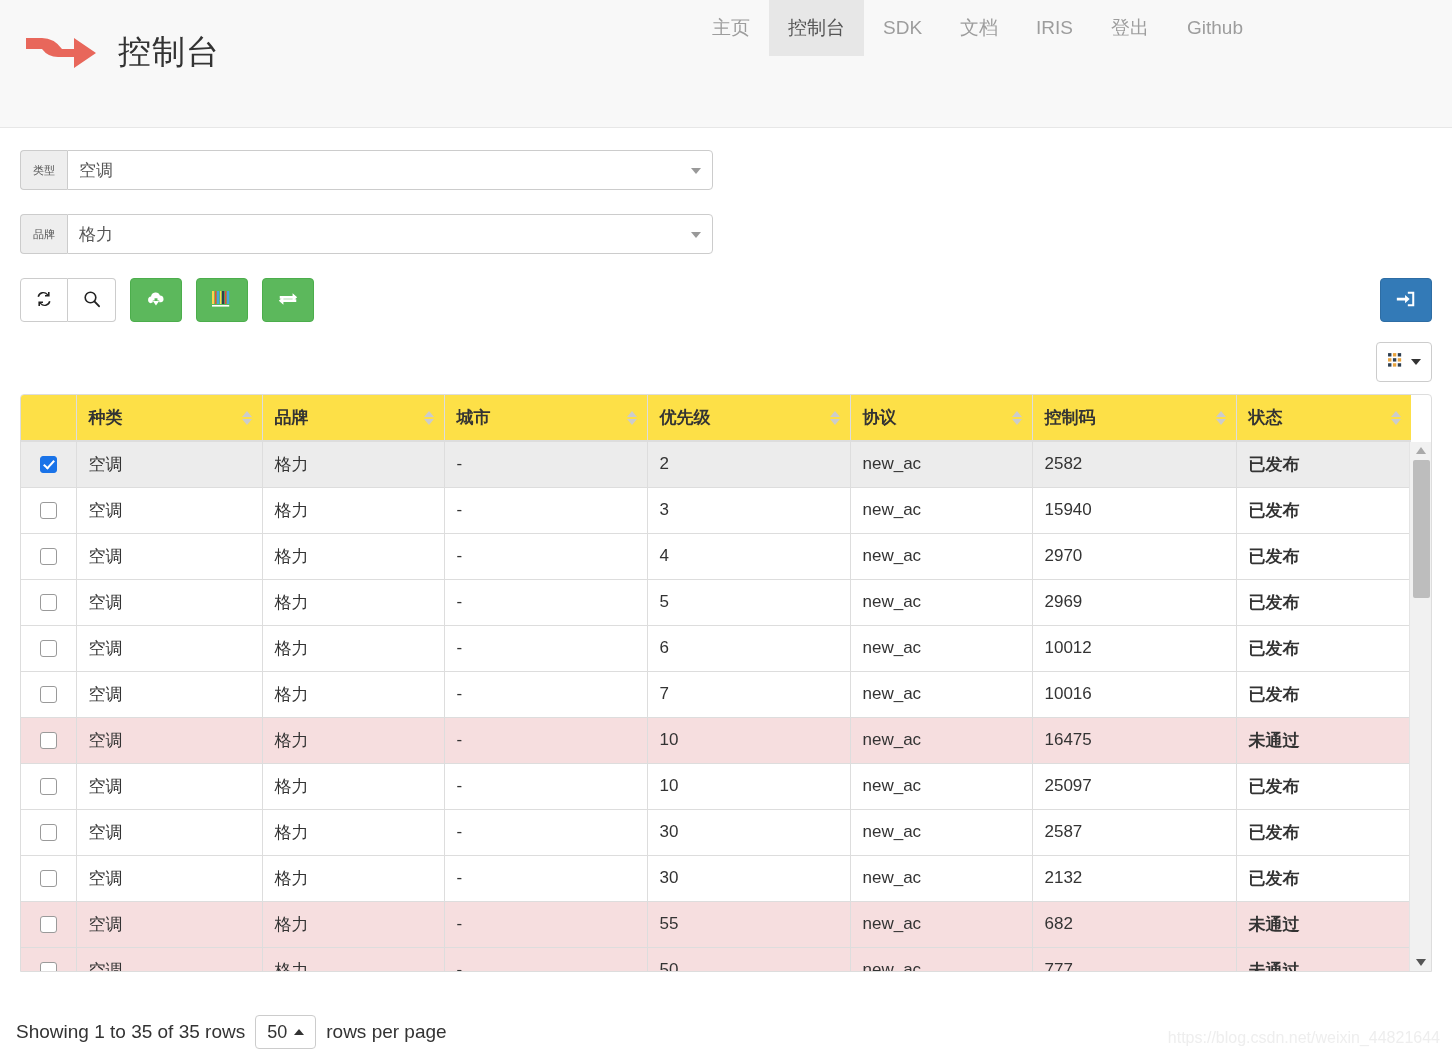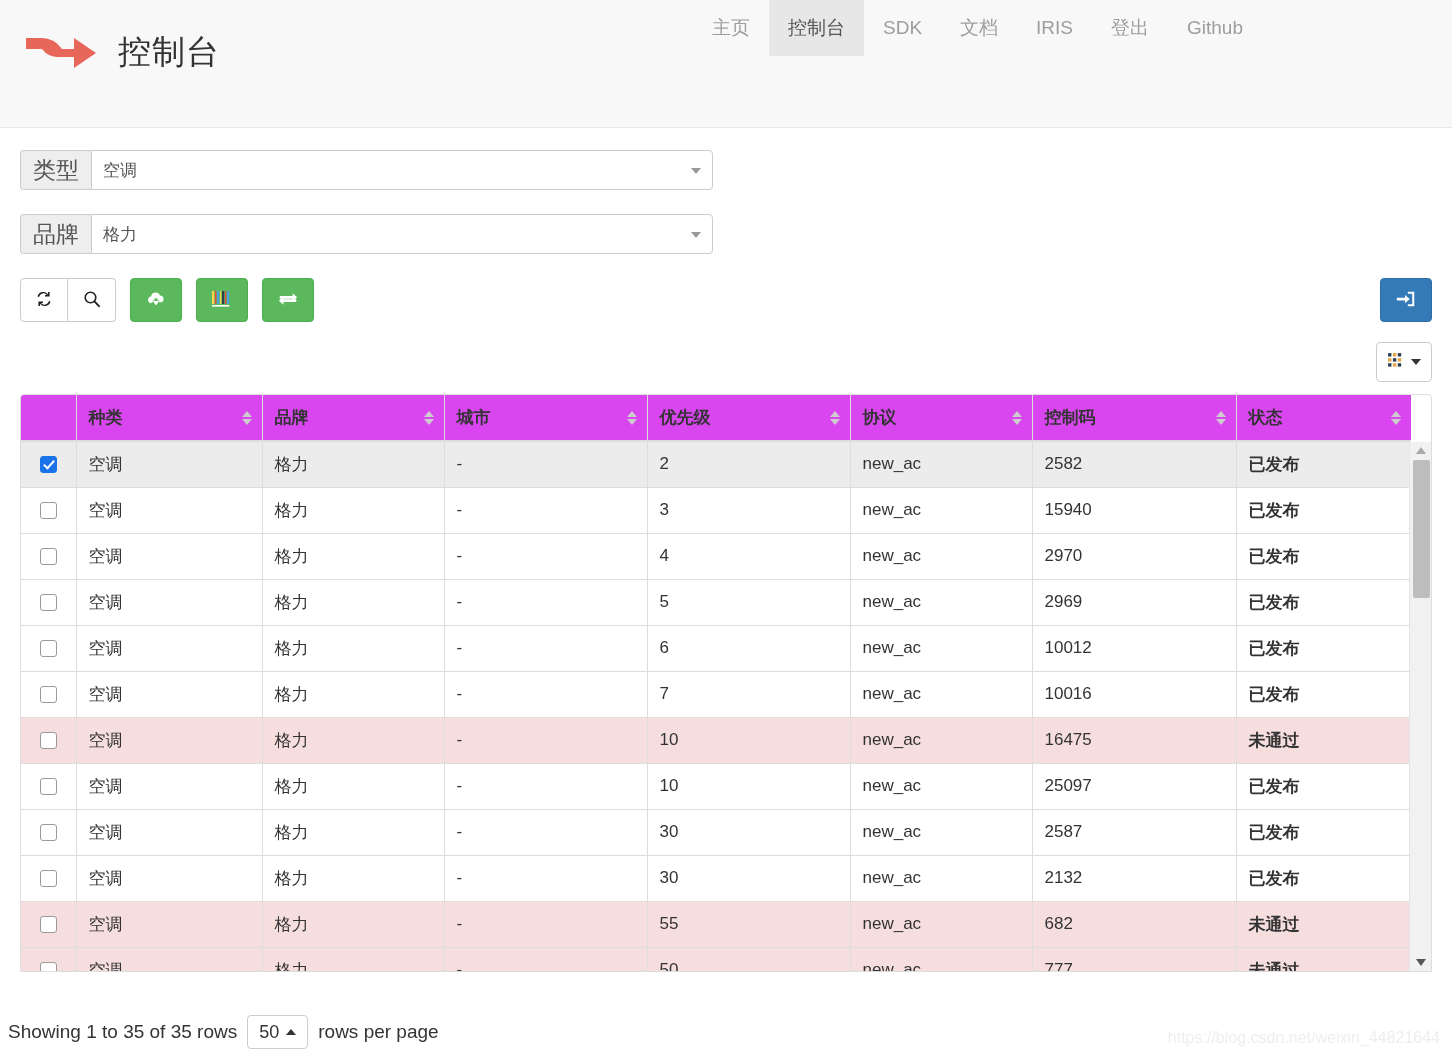--- a/index.html
+++ b/index.html
@@ -56,21 +56,21 @@
     margin-bottom: 24px;
     height: 40px;
   }
   .input-addon {
     display: flex; align-items: center; justify-content: center;
     background: #eeeeee;
     border: 1px solid #ccc;
     border-right: none;
     border-radius: 4px 0 0 4px;
     padding: 0 12px;
-    font-size: 23px;
+    font-size: 11px;
     color: #555;
     white-space: nowrap;
   }
   .select-wrap {
     position: relative;
     flex: 1;
   }
   .select-box {
     width: 100%; height: 40px;
     border: 1px solid #ccc;
@@ -171,21 +171,21 @@
   table { border-collapse: collapse; width: 1390px; table-layout: fixed; }
   thead th {
     height: 46px;
     font-size: 17px;
     font-weight: bold;
     color: #333;
     text-align: left;
     padding: 0 12px;
     border-bottom: 2px solid #ddd;
     border-right: 1px solid #ddd;
-    background: #d946ef;
+    background: #fde047;
     position: relative;
     vertical-align: middle;
     cursor: pointer;
   }
   thead th.cb-col { width: 55px; cursor: default; }
   thead th:last-child { border-right: none; }
   .sorter {
     position: absolute; right: 10px; top: 50%;
     transform: translateY(-50%);
     display: flex; flex-direction: column; gap: 2px;
@@ -251,21 +251,21 @@
     width: 0; height: 0;
     border-left: 5px solid transparent;
     border-right: 5px solid transparent;
   }
   .vscroll .arr-up   { top: 5px;    border-bottom: 7px solid #a9a9a9; }
   .vscroll .arr-down { bottom: 5px; border-top: 7px solid #555; }
 
   
   .footer {
     position: absolute;
-    left: 8px; bottom: 6px;
+    left: 16px; bottom: 6px;
     display: flex; align-items: center;
     font-size: 19px; color: #333;
   }
   .page-size-btn {
     margin: 0 10px;
     height: 34px;
     border: 1px solid #ccc;
     border-radius: 4px;
     background: #fff;
     display: inline-flex; align-items: center; gap: 7px;

